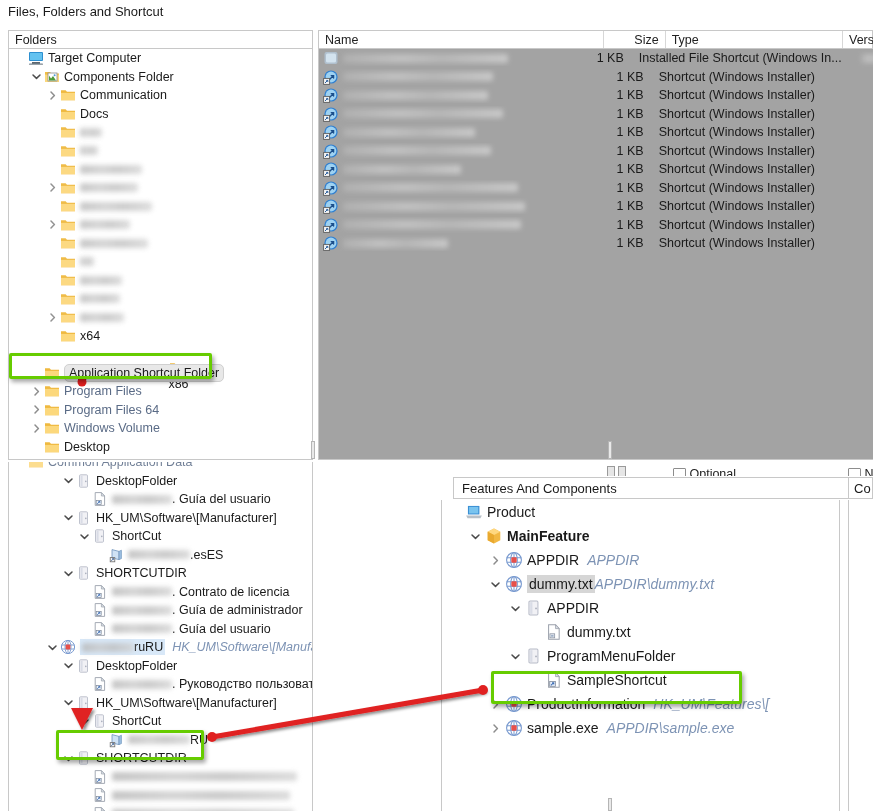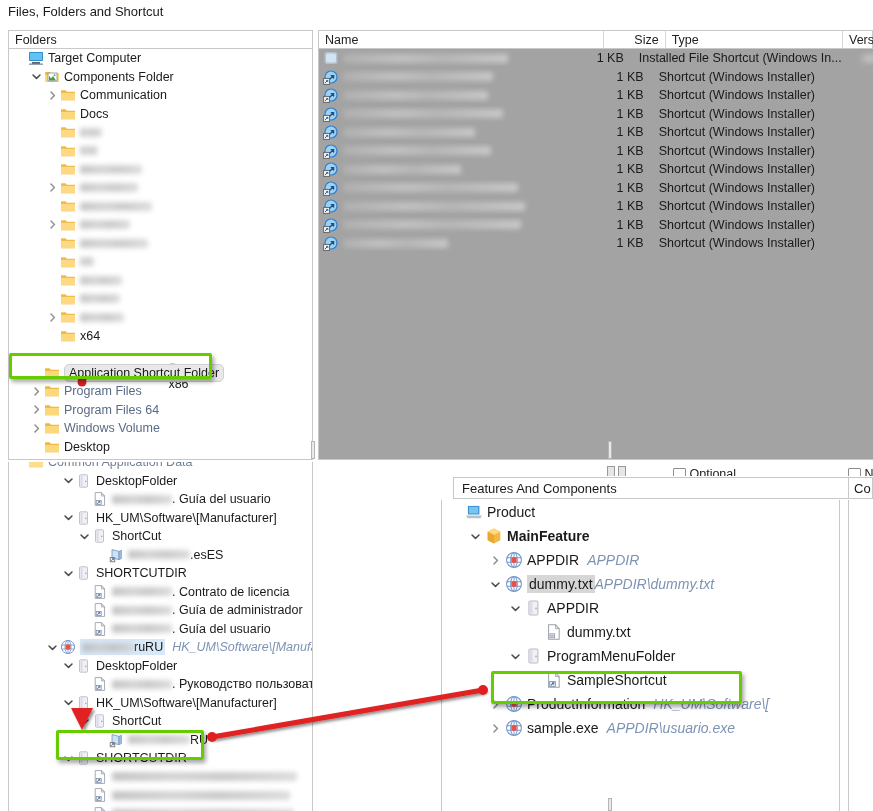--- a/index.html
+++ b/index.html
@@ -987,38 +987,38 @@
         </span>
         <span class="ico" style="flex-basis: 19px; width: 19px;">
           <svg width="18" height="18" viewBox="0 0 16 16">
             <circle cx="8" cy="8" r="6.6" fill="#ffffff" stroke="#7a9bd0" stroke-width="1"></circle>
             <ellipse cx="8" cy="8" rx="3" ry="6.6" fill="none" stroke="#7a9bd0" stroke-width=".9"></ellipse>
             <path d="M1.6 6h12.8M1.6 10h12.8M8 1.4v13.2" stroke="#7a9bd0" stroke-width=".9"></path>
             <rect x="5.6" y="5.6" width="4.8" height="4.8" rx="1" fill="#e8504a"></rect>
           </svg>
         </span>
         <span class="lbl" style="font-size: 14px; line-height: 18px;">ProductInformation</span>
-        <span class="lbl ital" style="font-size: 14px; margin-left: 8px; line-height: 18px;">HK_UM\Software\[</span>
+        <span class="lbl ital" style="font-size: 14px; margin-left: 8px; line-height: 18px;">HK_UM\Features\[</span>
       </div>
       <div class="row" style="height: 24px; padding-left: 44px;">
         <span class="twisty" style="flex-basis: 18px; width: 18px;">
           <svg width="11" height="11" viewBox="0 0 11 11">
             <path d="M4 2l3.4 3.5L4 9" stroke="#8d8d8d" stroke-width="1.5" fill="none" stroke-linecap="round" stroke-linejoin="round"></path>
           </svg>
         </span>
         <span class="ico" style="flex-basis: 19px; width: 19px;">
           <svg width="18" height="18" viewBox="0 0 16 16">
             <circle cx="8" cy="8" r="6.6" fill="#ffffff" stroke="#7a9bd0" stroke-width="1"></circle>
             <ellipse cx="8" cy="8" rx="3" ry="6.6" fill="none" stroke="#7a9bd0" stroke-width=".9"></ellipse>
             <path d="M1.6 6h12.8M1.6 10h12.8M8 1.4v13.2" stroke="#7a9bd0" stroke-width=".9"></path>
             <rect x="5.6" y="5.6" width="4.8" height="4.8" rx="1" fill="#e8504a"></rect>
           </svg>
         </span>
         <span class="lbl" style="font-size: 14px; line-height: 18px;">sample.exe</span>
-        <span class="lbl ital" style="font-size: 14px; margin-left: 8px; line-height: 18px;">APPDIR\usuario.exe</span>
+        <span class="lbl ital" style="font-size: 14px; margin-left: 8px; line-height: 18px;">APPDIR\sample.exe</span>
       </div>
     </div>
 </div>
 
 <div id="bot-right-pane">
   <div class="sub-hdr" style="padding-left:5px">
     <span>Co</span>
   </div>
   <div id="bot-right-list"></div>
 </div>

